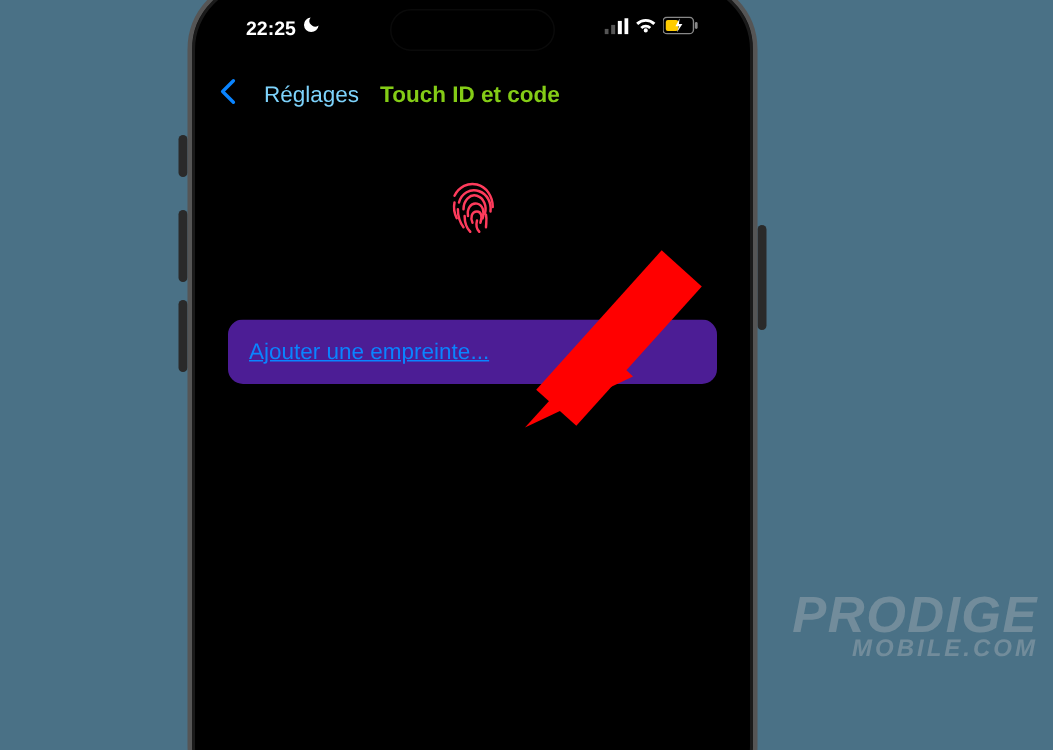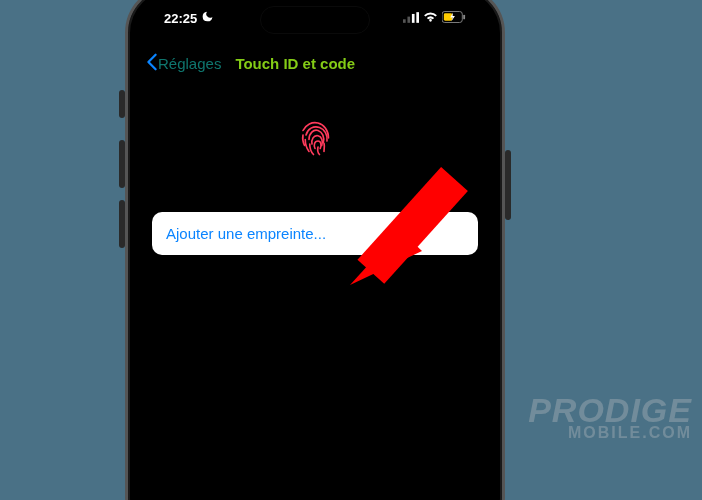--- a/index.html
+++ b/index.html
@@ -71,23 +71,23 @@
       top: 44px;
       left: 0; right: 0;
       height: 42px;
       display: flex;
       align-items: center;
       padding: 0 6px;
     }
     .back-btn {
       display: flex;
       align-items: center;
-      color: #0f766e;
+      color: #7dd3fc;
       font-size: 15px;
-      gap: 0;
+      gap: 18px;
     }
     .nav-title {
       color: #84cc16;
       font-size: 15px;
       font-weight: 600;
       margin-left: 14px;
     }
     .content { position: absolute; top: 88px; left: 0; right: 0; }
     .fingerprint-hero {
       display: flex;
@@ -96,25 +96,26 @@
     }
     .section-header {
       color: #8e8e93;
       font-size: 11px;
       letter-spacing: 0.5px;
       padding: 0 16px 6px;
       text-transform: uppercase;
     }
     .cell-group { margin: 0 12px 28px; border-radius: 10px; overflow: hidden; }
     .cell {
-      background: #ffffff;
+      background: #4c1d95;
       color: #0a84ff;
       font-size: 15px;
       padding: 13px 14px;
       border-bottom: 1px solid #2c2c2e;
+      text-decoration: underline;
     }
     .cell:last-child { border-bottom: none; }
     .arrow-annotation {
       position: absolute;
       left: 340px;
       top: 125px;
       pointer-events: none;
       z-index: 50;
     }
     .watermark {
@@ -122,21 +123,21 @@
       right: 10px;
       bottom: 60px;
       color: rgba(200,200,200,0.32);
       font-family: Arial, sans-serif;
       text-align: right;
       line-height: 0.9;
       z-index: 60;
       pointer-events: none;
     }
     .watermark .line1 { font-size: 34px; font-weight: 700; font-style: italic; letter-spacing: 1px; }
-    .watermark .line2 { font-size: 16px; font-weight: 700; letter-spacing: 2px; }
+    .watermark .line2 { font-size: 16px; font-weight: 700; letter-spacing: 2px; font-style: italic; }
   </style>
 </head>
 <body>
 
 <div class="side-button btn-left-1"></div>
 <div class="side-button btn-left-2"></div>
 <div class="side-button btn-left-3"></div>
 <div class="side-button btn-right"></div>
 
 <div class="phone-frame">

